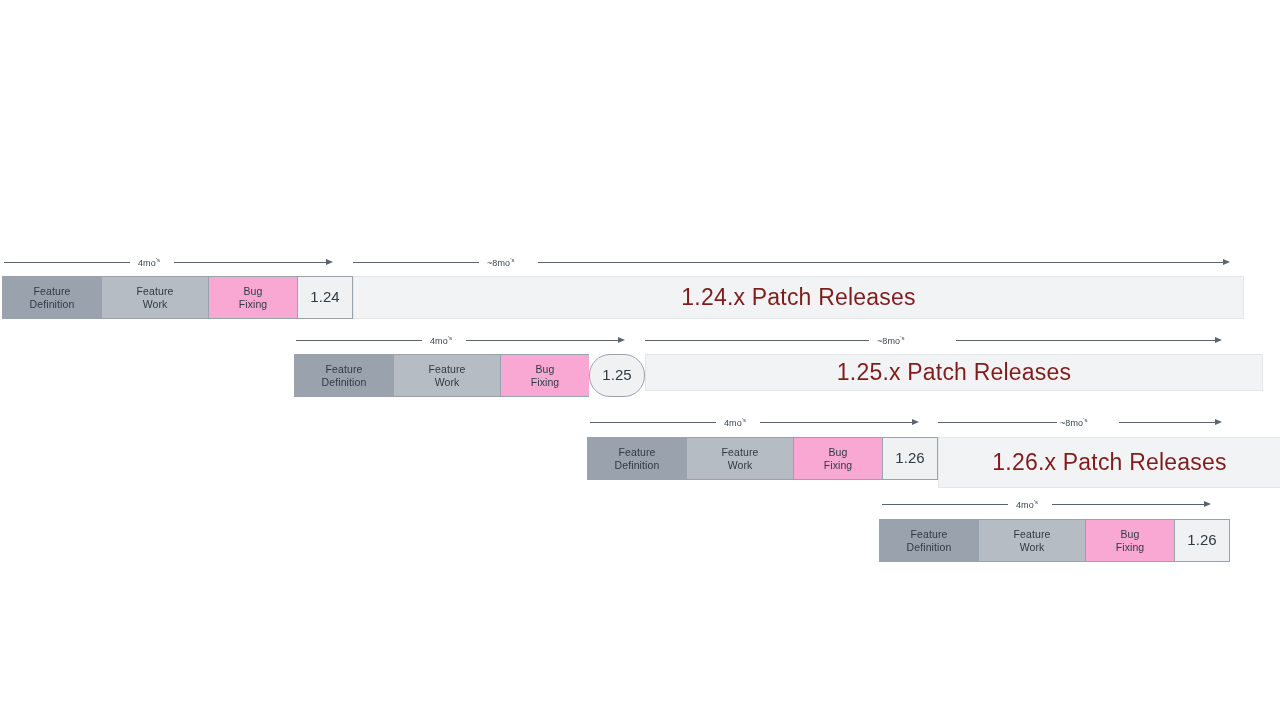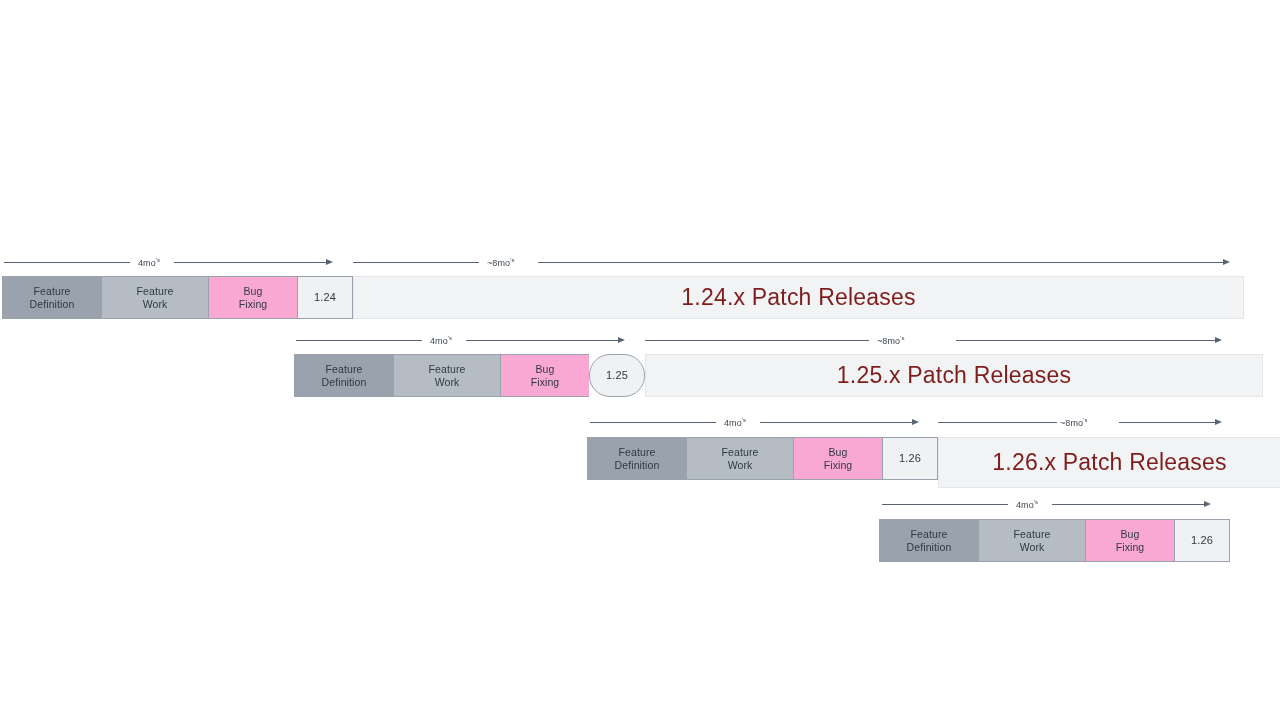--- a/index.html
+++ b/index.html
@@ -74,21 +74,21 @@
   }
   .phase-box.tone-1 { background: #9aa3ad; }
   .phase-box.tone-2 { background: #b6bcc4; }
   .phase-box.tone-3 { background: #f9a8d4; }
   .phase-box.tone-4 { background: #eff1f2; }
   .phase-line {
     display: block;
     text-align: right;
   }
   .version-box-label {
-    font-size: 11px;
+    font-size: 15px;
     color: #2f3a44;
   }
 
   
   .measure {
     position: absolute;
     height: 14px;
   }
   .measure .seg {
     position: absolute;
@@ -161,21 +161,21 @@
         <span class="phase-line">Fixing</span>
       </div>
       <div class="phase-box tone-4" style="width:56px;">
         <span class="version-box-label">1.24</span>
       </div>
     </div>
   </div>
 
   <div class="release-row">
 
-    <div class="patch-bar" style="left:645px; top:354px; width:618px; height:43px;">
+    <div class="patch-bar" style="left:645px; top:354px; width:618px; height:37px;">
       <span class="patch-bar-label" style="font-size:23px;">1.25.x Patch Releases</span>
     </div>
 
     <div class="measure" style="left:296px; top:334px; width:330px;">
       <div class="seg" style="left:0px; width:126px;"></div>
       <div class="mlabel" style="left:134px; top:1px;">
         <span>4mo</span><sup>'s</sup>
       </div>
       <div class="seg" style="left:170px; width:153px;"></div>
       <div class="head" style="left:322px;"></div>

